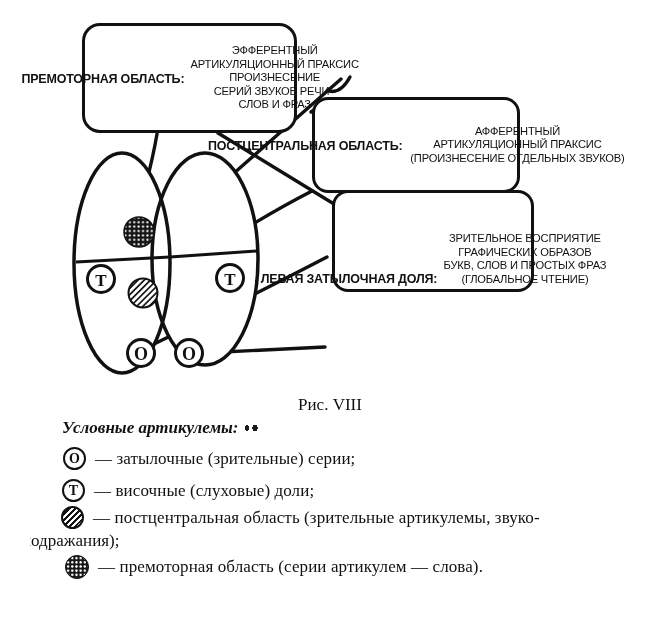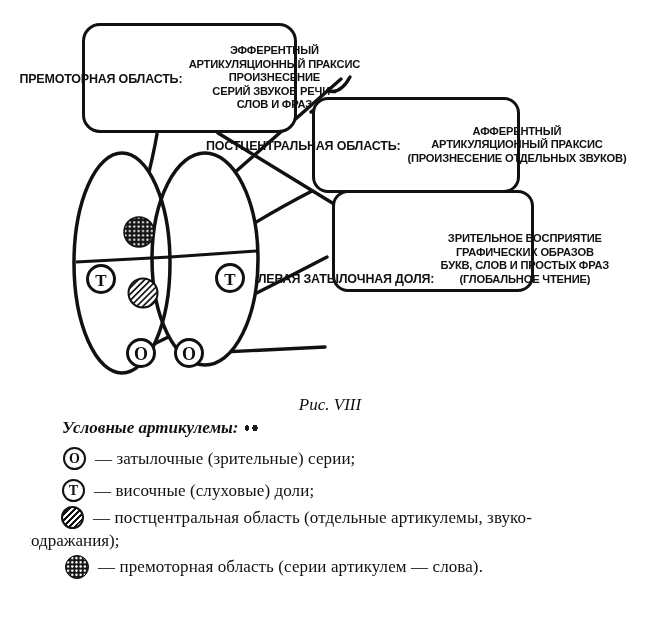--- a/index.html
+++ b/index.html
@@ -12,32 +12,32 @@
   .callout{
     position:absolute;box-sizing:border-box;background:#fff;
     border:3.5px solid #111;border-radius:16px;
     display:flex;flex-direction:row;justify-content:center;align-items:center;
     text-align:center;padding:3px 6px;
   }
   .callout-title{
     font-weight:bold;font-size:13px;line-height:15px;letter-spacing:-0.2px;
     transform:scaleX(0.96);white-space:nowrap;
   }
-  .callout-body{font-weight:bold;font-size:11.5px;letter-spacing:-0.2px;}
+  .callout-body{font-weight:normal;font-size:11.5px;letter-spacing:-0.2px;}
   .callout-body div{line-height:13.5px;transform:scaleX(0.97);white-space:nowrap;}
   .box1{left:82px;top:23px;width:215px;height:110px;border-radius:18px;}
   .box2{left:335px;top:22px;width:229px;height:58px;border-radius:14px;}
   .box2 .callout-body{font-size:12.5px;}
   .box3{left:312px;top:97px;width:208px;height:96px;}
   .box4{left:332px;top:190px;width:202px;height:102px;align-items:flex-end;}
   .box5{left:324px;top:308px;width:244px;height:70px;}
   
   .caption{
     position:absolute;left:248px;top:395px;width:164px;text-align:center;
-    font-family:"Liberation Serif",serif;font-style:italic;font-size:17px;color:#111;
+    font-family:"Liberation Serif",serif;font-size:17px;color:#111;
   }
   .legend{position:absolute;left:30px;top:418px;width:624px;font-family:"Liberation Serif",serif;font-size:17px;color:#111;}
   .legend-heading{
     position:absolute;left:32px;top:0;font-style:italic;font-weight:600;white-space:nowrap;
   }
   .ink-smudge{
     display:inline-block;width:17px;height:11px;margin-left:4px;vertical-align:-1px;
     background:
       radial-gradient(ellipse 3.5px 4.5px at 4px 5px,#1b1b1b 68%,transparent 70%),
       radial-gradient(ellipse 4px 4.5px at 12px 5px,#1b1b1b 68%,transparent 70%);
@@ -166,21 +166,21 @@
       <span class="legend-text">— затылочные (зрительные) серии;</span>
     </div>
 
     <div class="legend-item li2">
       <span class="sym sym-ring">Т</span>
       <span class="legend-text">— височные (слуховые) доли;</span>
     </div>
 
     <div class="legend-item li3">
       <span class="sym sym-hatch"></span>
-      <span class="legend-text">— постцентральная область (отдельные артикулемы, звуко-</span>
+      <span class="legend-text">— постцентральная область (зрительные артикулемы, звуко-</span>
     </div>
 
     <div class="legend-wrap-line">
       <span class="clipbox"><span>подражания);</span></span>
     </div>
 
     <div class="legend-item li4">
       <span class="sym sym-dots"></span>
       <span class="legend-text">— премоторная область (серии артикулем — слова).</span>
     </div>

